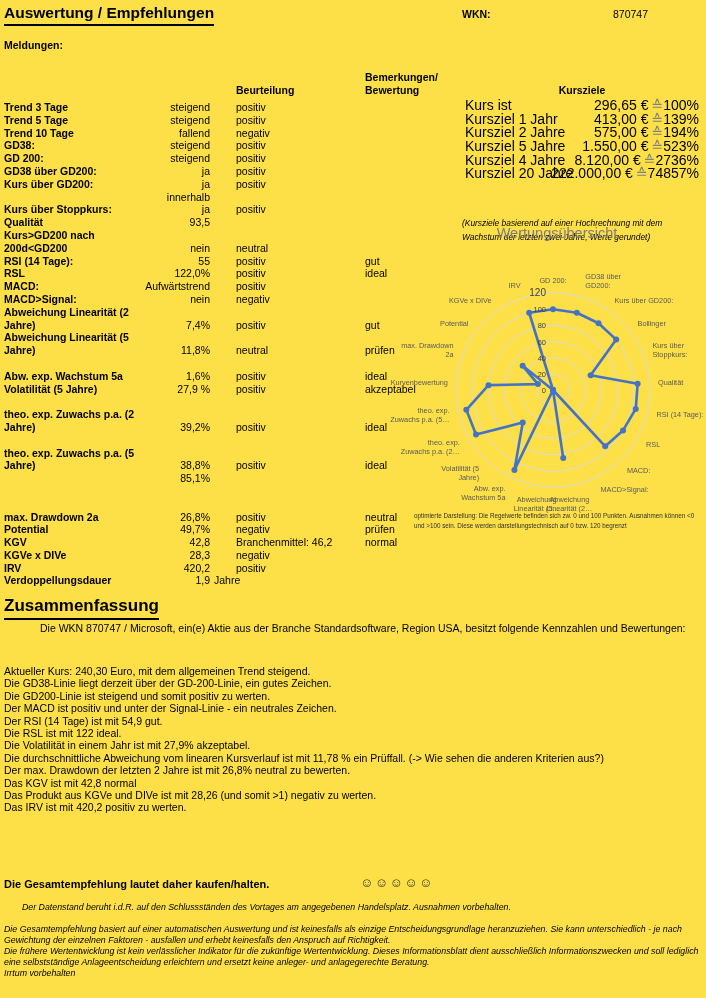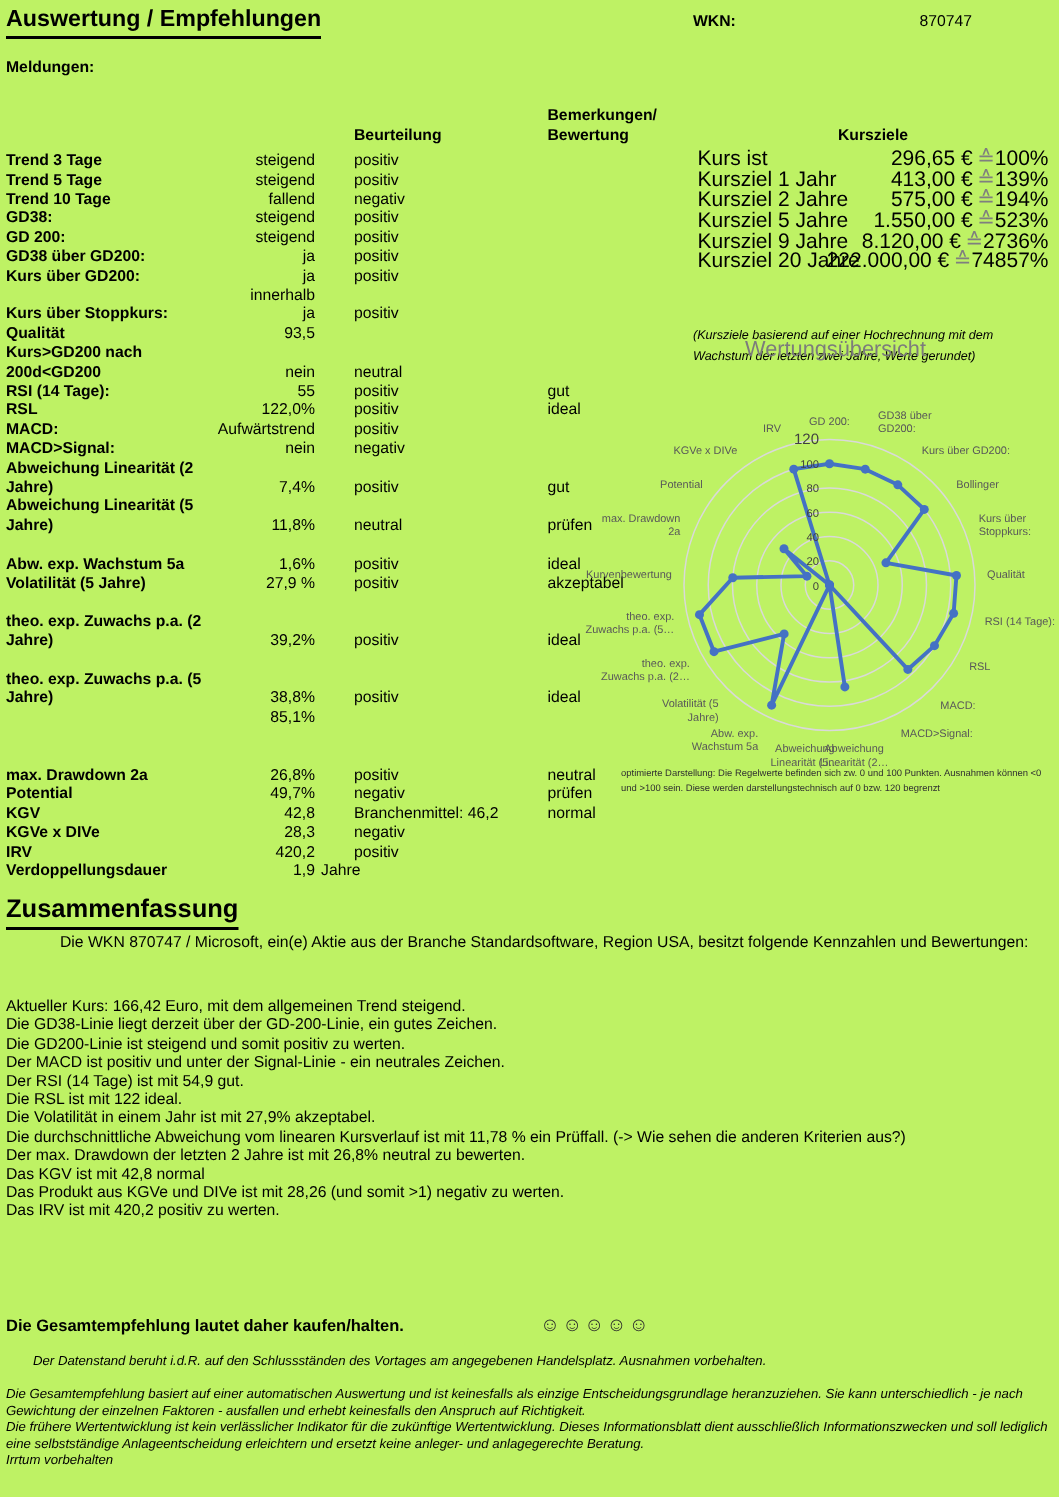--- a/index.html
+++ b/index.html
@@ -1,16 +1,16 @@
 <!DOCTYPE html>
 <html><head>
 <meta charset="utf-8">
 <style>
   html,body{margin:0;padding:0;background:#e8e8e8;}
-  .page{position:relative;width:706px;height:998px;background:#bef264;
+  .page{position:relative;width:706px;height:998px;background:#fde047;
         font-family:"Liberation Sans","DejaVu Sans",sans-serif;color:#000;overflow:hidden;}
   .abs{position:absolute;}
   .title{left:4px;top:4px;font-size:15.5px;font-weight:bold;border-bottom:2.5px solid #000;padding-bottom:2px;}
   .wkn-label{left:462px;top:8px;font-size:10.5px;font-weight:bold;}
   .wkn-value{left:560px;top:8px;width:88px;text-align:right;font-size:10.5px;}
   .meldungen{left:4px;top:39px;font-size:10.5px;font-weight:bold;}
   .col-head{font-size:10.5px;font-weight:bold;}
   .beurt-head{left:236px;top:84px;}
   .bem-head1{left:365px;top:71px;}
   .bem-head2{left:365px;top:84px;}
@@ -381,21 +381,21 @@
         <span class="kzlabel">Kursziel 2 Jahre</span>
         <span class="kzval"><span>575,00 €</span><span class="approx">≙</span><span>194%</span></span>
       </div>
 
       <div class="kzrow">
         <span class="kzlabel">Kursziel 5 Jahre</span>
         <span class="kzval"><span>1.550,00 €</span><span class="approx">≙</span><span>523%</span></span>
       </div>
 
       <div class="kzrow">
-        <span class="kzlabel">Kursziel 9 Jahre</span>
+        <span class="kzlabel">Kursziel 4 Jahre</span>
         <span class="kzval"><span>8.120,00 €</span><span class="approx">≙</span><span>2736%</span></span>
       </div>
 
       <div class="kzrow">
         <span class="kzlabel">Kursziel 20 Jahre</span>
         <span class="kzval"><span>222.000,00 €</span><span class="approx">≙</span><span>74857%</span></span>
       </div>
     </div>
   <div class="abs kz-note">
     <div>(Kursziele basierend auf einer Hochrechnung mit dem</div>
@@ -460,21 +460,21 @@
       <text text-anchor="end" font-size="7.3" fill="#595959"><tspan x="78.4703745604023" y="103.58987313972378">Potential</tspan></text>
       <text text-anchor="end" font-size="7.3" fill="#595959"><tspan x="101.5242095317091" y="80.8315761359046">KGVe x DIVe</tspan></text>
       <text text-anchor="end" font-size="7.3" fill="#595959"><tspan x="130.64240654169595" y="66.09925845666525">IRV</tspan></text>
     </svg>
   <div class="abs chart-note">optimierte Darstellung: Die Regelwerte befinden sich zw. 0 und 100 Punkten. Ausnahmen können &lt;0 und &gt;100 sein. Diese werden darstellungstechnisch auf 0 bzw. 120 begrenzt</div>
 
   <div class="abs zus-title">Zusammenfassung</div>
   <div class="abs zus-intro">Die WKN 870747 / Microsoft, ein(e) Aktie aus der Branche Standardsoftware, Region USA, besitzt folgende Kennzahlen und Bewertungen:</div>
   <div class="abs zus-lines">
 
-      <div class="zline">Aktueller Kurs: 166,42 Euro, mit dem allgemeinen Trend steigend.</div>
+      <div class="zline">Aktueller Kurs: 240,30 Euro, mit dem allgemeinen Trend steigend.</div>
 
       <div class="zline">Die GD38-Linie liegt derzeit über der GD-200-Linie, ein gutes Zeichen.</div>
 
       <div class="zline">Die GD200-Linie ist steigend und somit positiv zu werten.</div>
 
       <div class="zline">Der MACD ist positiv und unter der Signal-Linie - ein neutrales Zeichen.</div>
 
       <div class="zline">Der RSI (14 Tage) ist mit 54,9 gut.</div>
 
       <div class="zline">Die RSL ist mit 122 ideal.</div>

